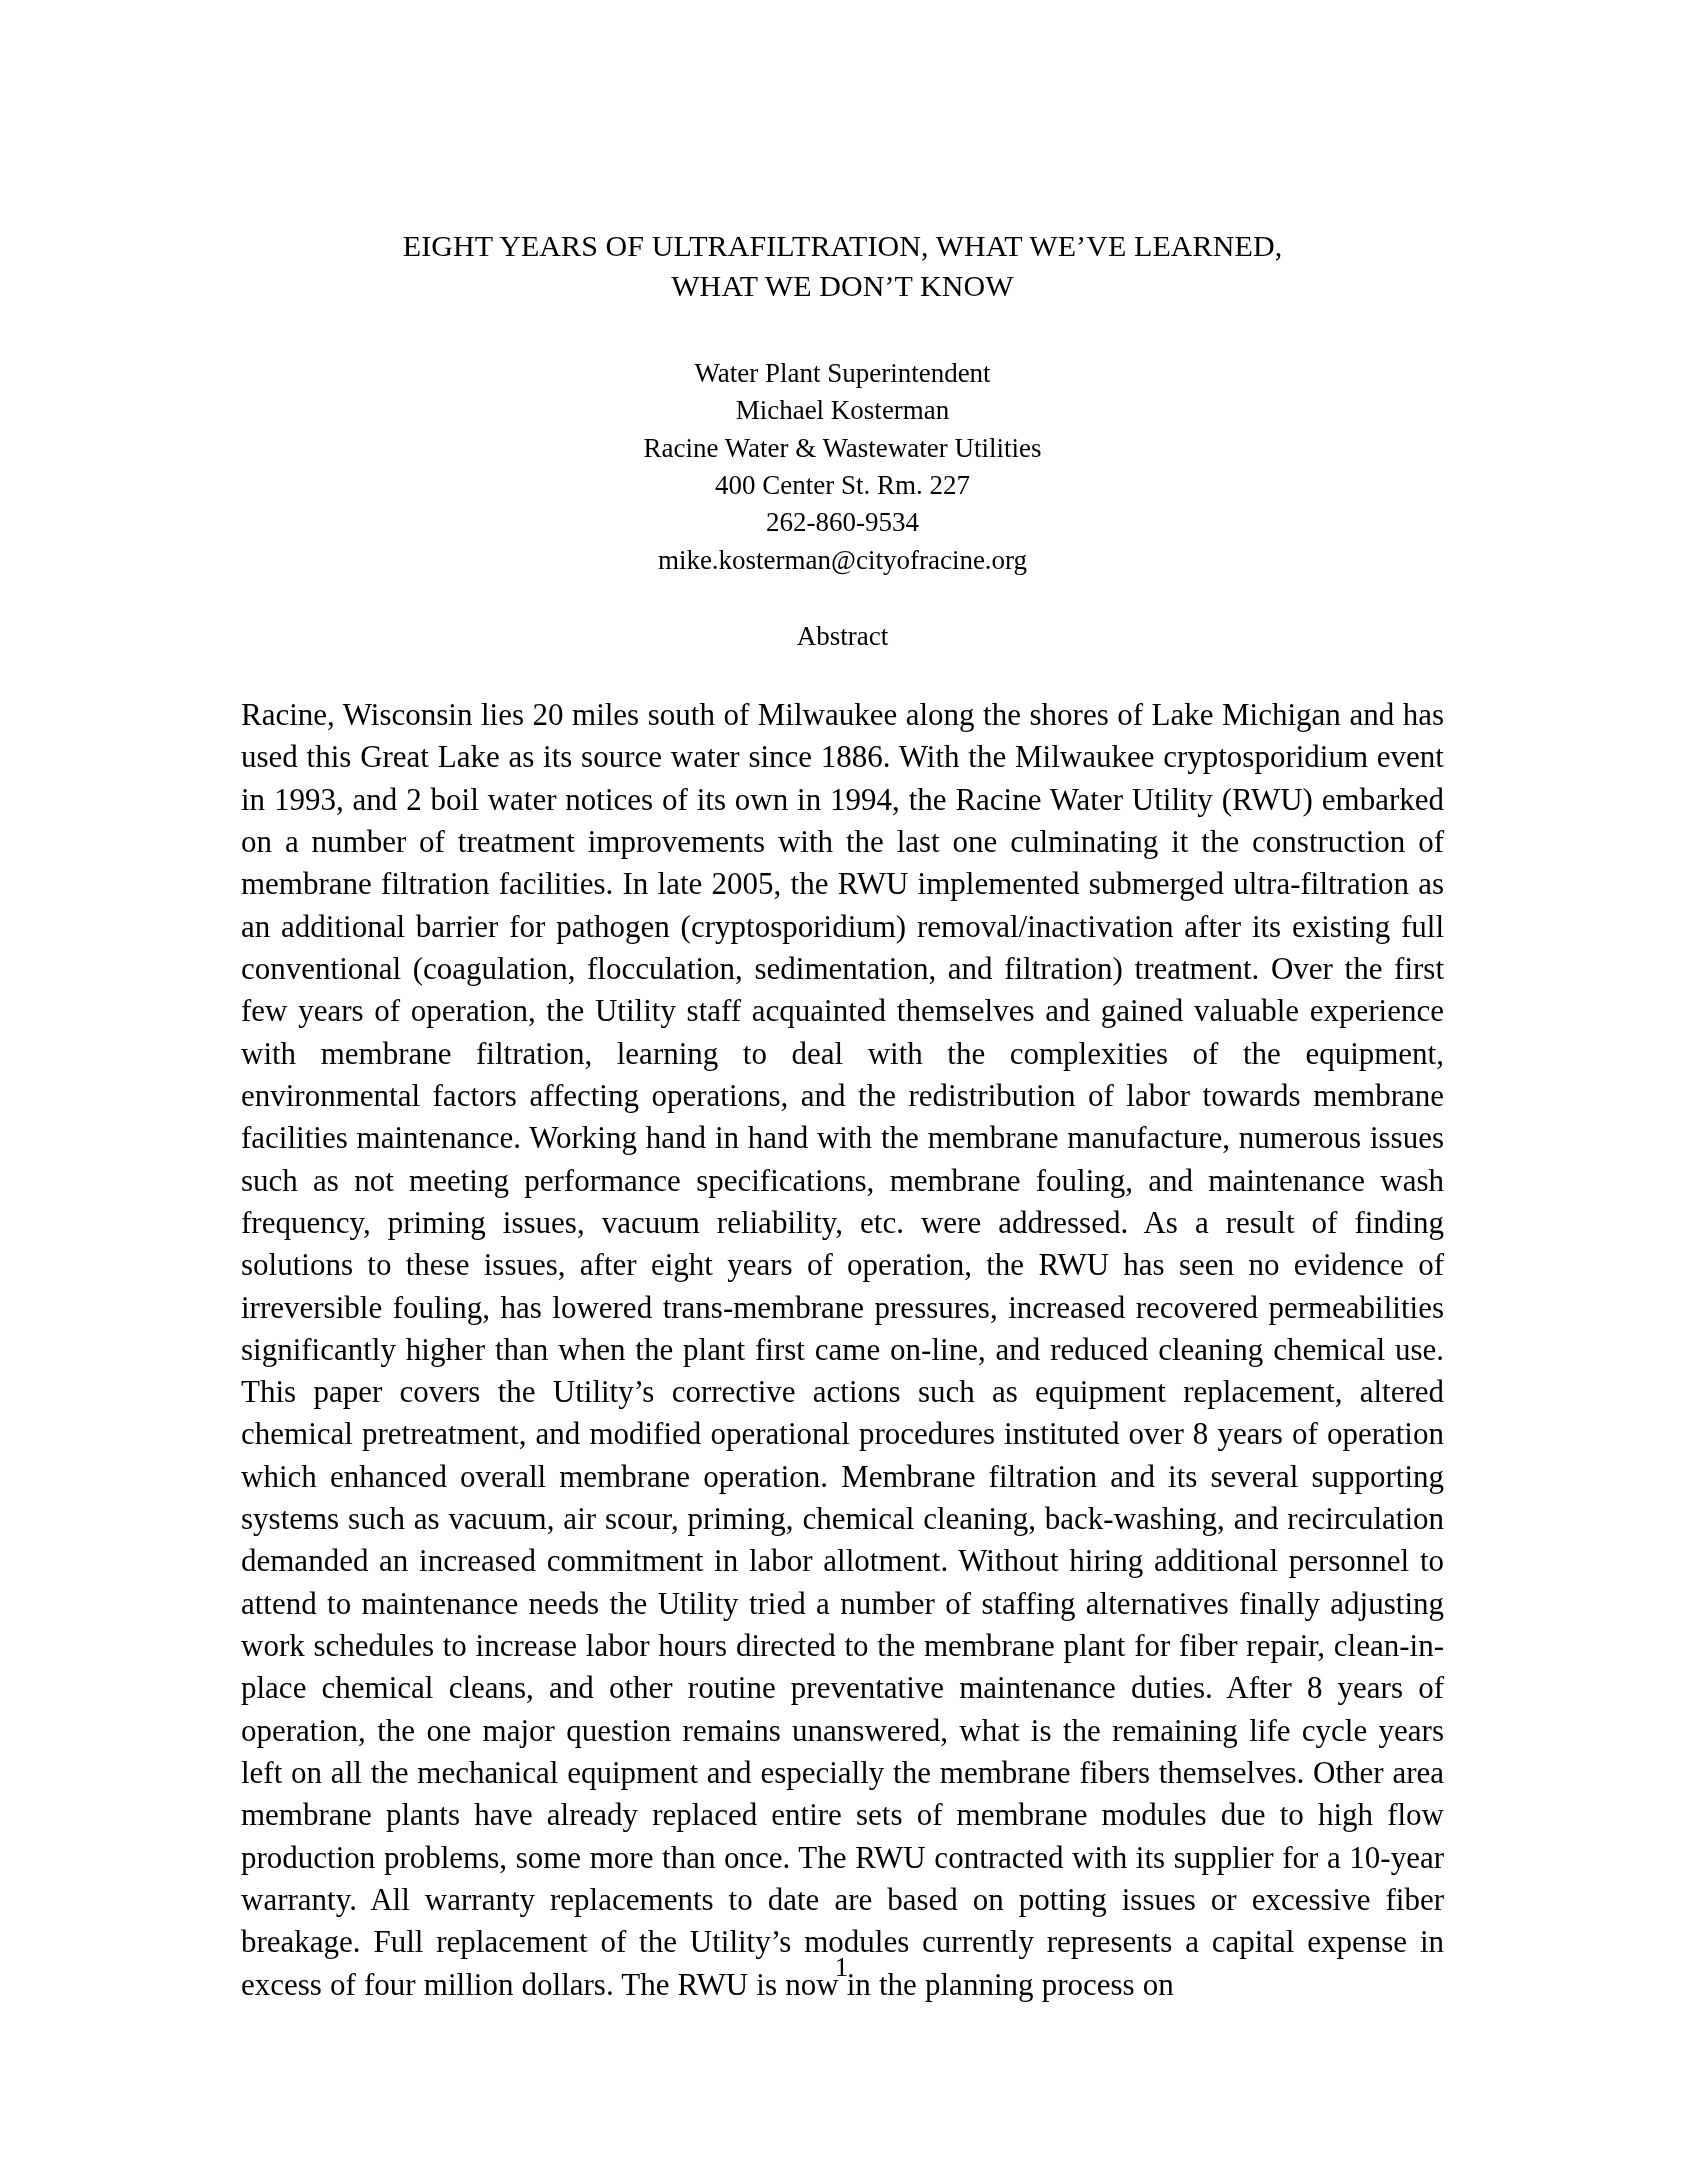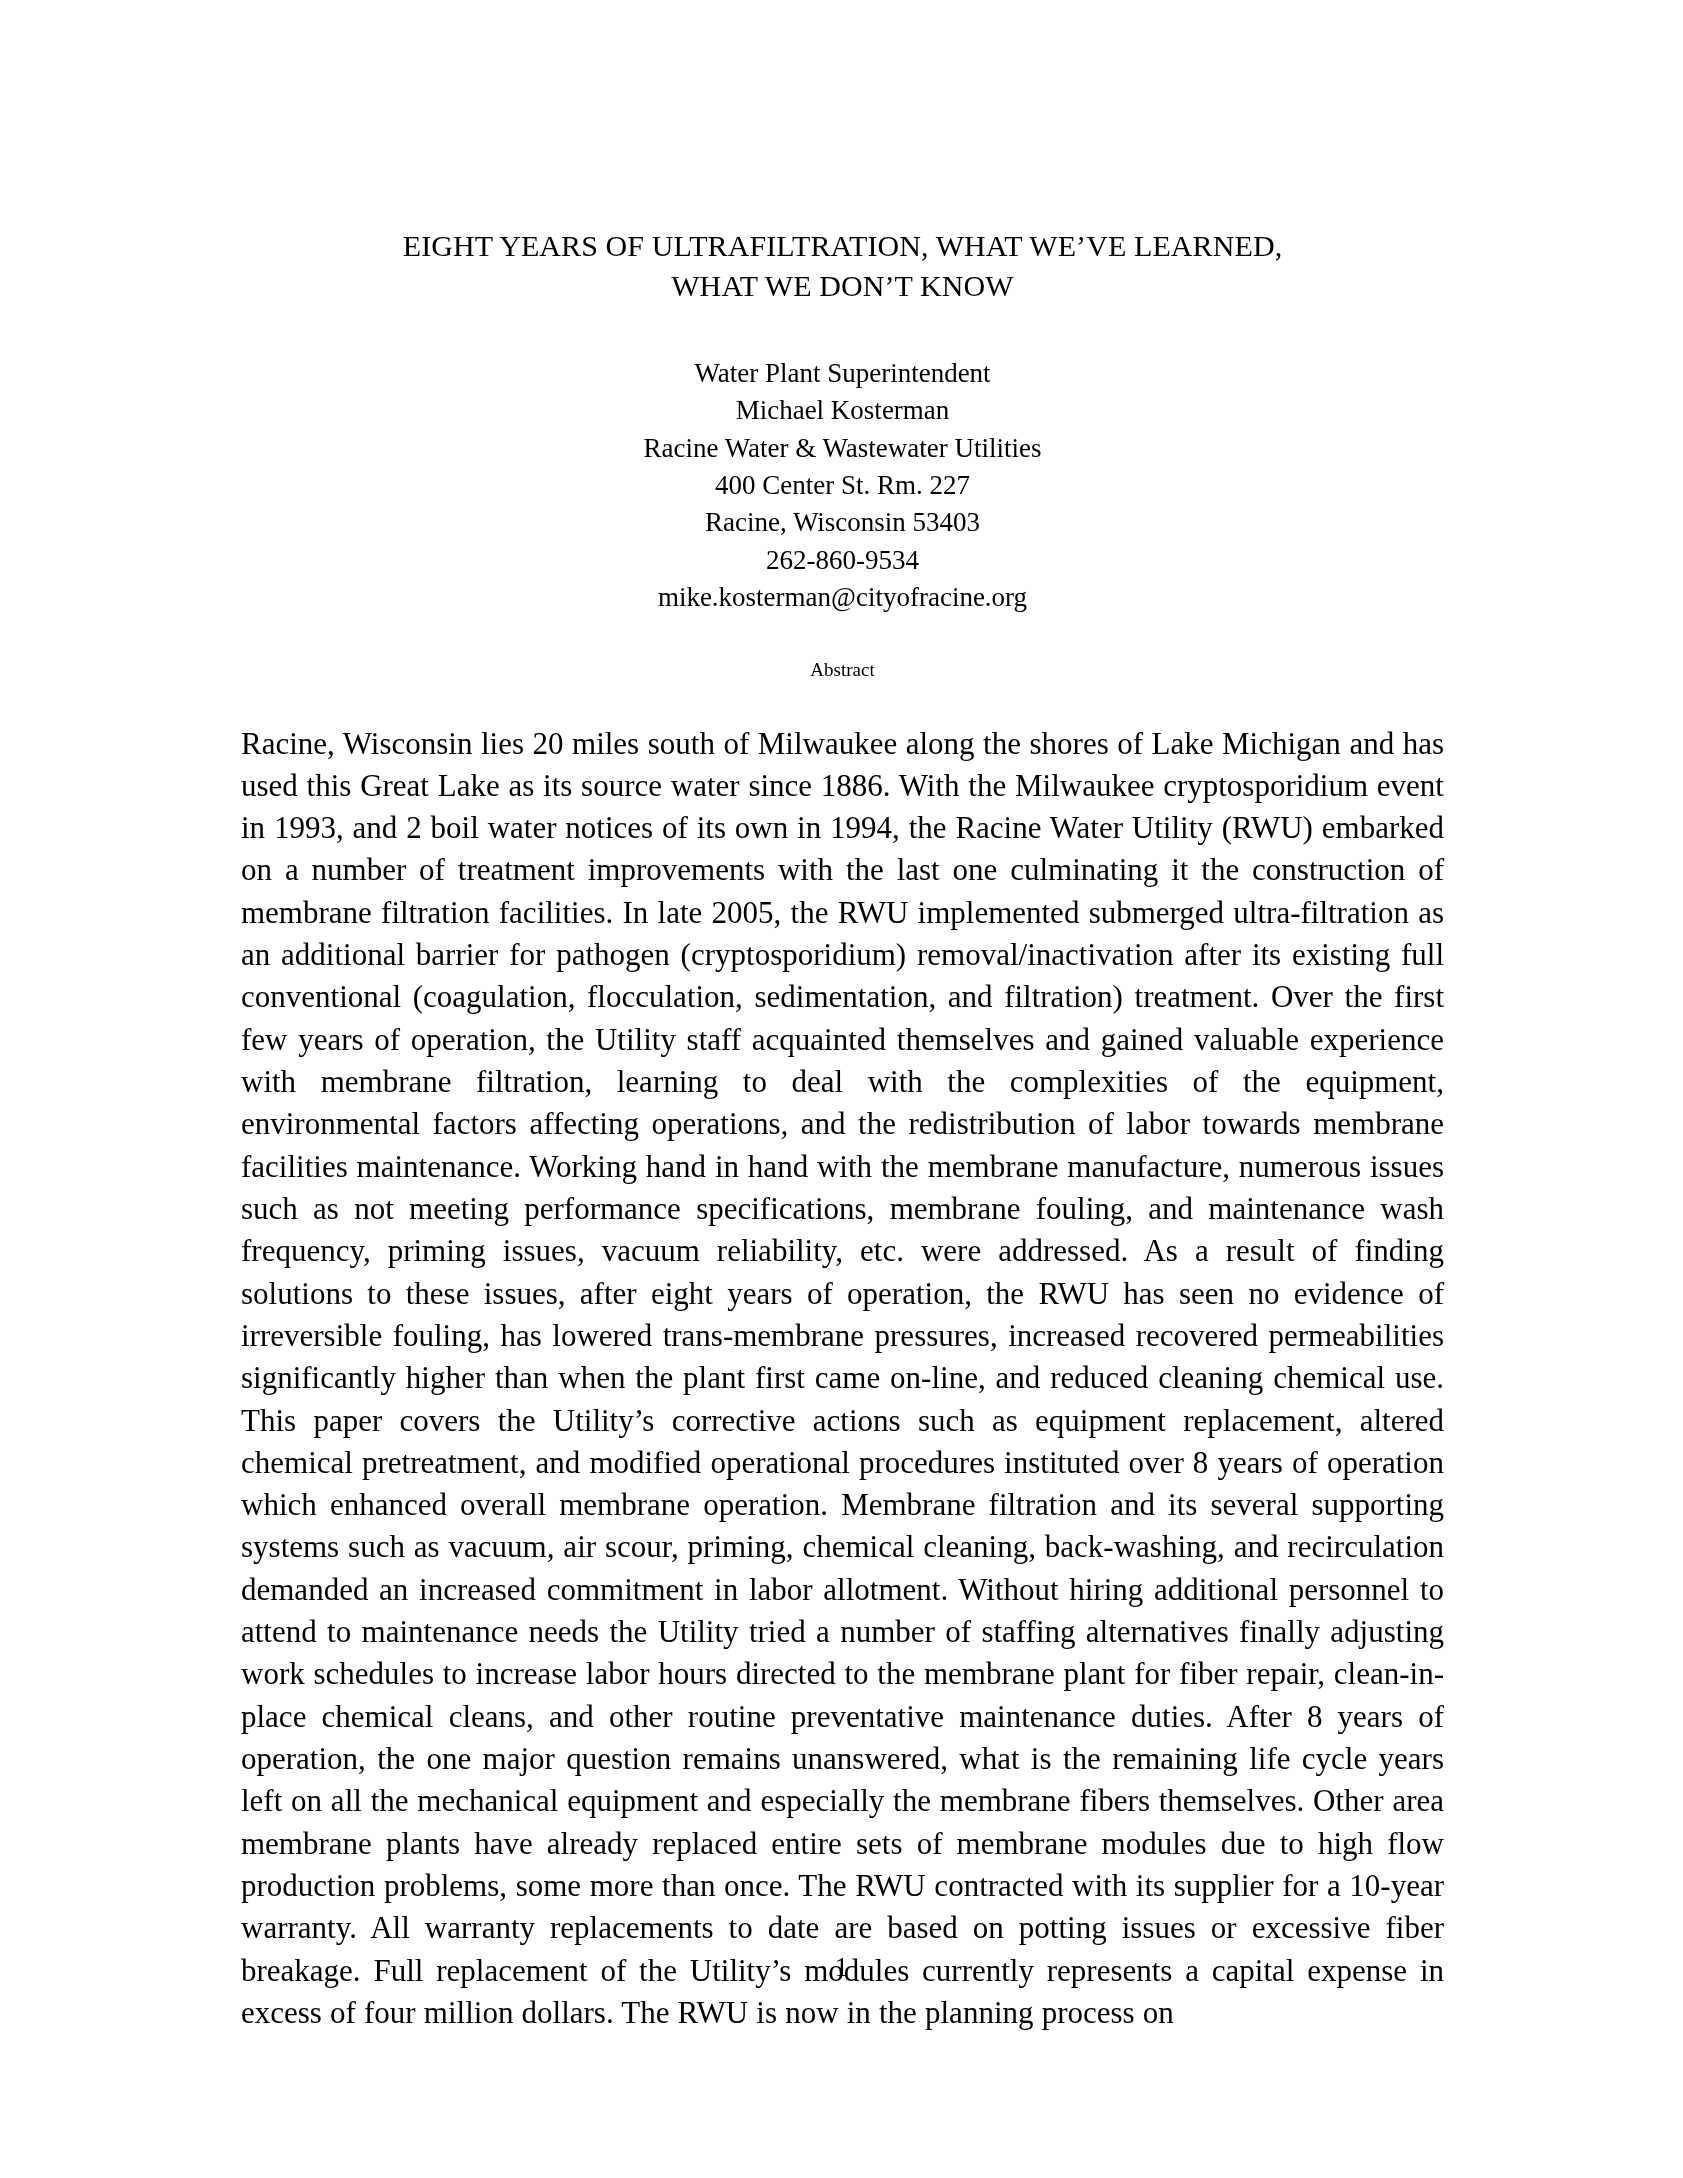--- a/index.html
+++ b/index.html
@@ -41,21 +41,21 @@
     text-align: center;
     font-size: 27px;
     line-height: 1.385;
     margin-top: 49px;
   }
   .author-block div {
     white-space: nowrap;
   }
   .abstract-heading {
     text-align: center;
-    font-size: 19px;
+    font-size: 27px;
     margin-top: 42px;
   }
   .abstract-body {
     margin-top: 42px;
     font-size: 31px;
     line-height: 1.365;
     text-align: justify;
     text-justify: inter-word;
     word-spacing: 0.4px;
   }
@@ -77,21 +77,20 @@
     <div class="title">
       <div>EIGHT YEARS OF ULTRAFILTRATION, WHAT WE’VE LEARNED,</div>
       <div>WHAT WE DON’T KNOW</div>
     </div>
 
     <div class="author-block">
       <div>Water Plant Superintendent</div>
       <div>Michael Kosterman</div>
       <div>Racine Water &amp; Wastewater Utilities</div>
       <div>400 Center St.  Rm. 227</div>
-      <div>Racine, Wisconsin 53403</div>
       <div>262-860-9534</div>
       <div>mike.kosterman@cityofracine.org</div>
     </div>
 
     <div class="abstract-heading">Abstract</div>
 
     <div class="abstract-body">Racine, Wisconsin lies 20 miles south of Milwaukee along the shores of Lake Michigan and has used this Great Lake as its source water since 1886.  With the Milwaukee cryptosporidium event in 1993, and 2 boil water notices of its own in 1994, the Racine Water Utility (RWU) embarked on a number of treatment improvements with the last one culminating it the construction of membrane filtration facilities.  In late 2005, the RWU implemented submerged ultra-filtration as an additional barrier for pathogen (cryptosporidium) removal/inactivation after its existing full conventional (coagulation, flocculation, sedimentation, and filtration) treatment.    Over the first few years of operation, the Utility staff acquainted themselves and gained valuable experience with membrane filtration, learning to deal with the complexities of the equipment, environmental factors affecting operations, and the redistribution of labor towards membrane facilities maintenance.  Working hand in hand with the membrane manufacture, numerous issues such as not meeting performance specifications, membrane fouling, and maintenance wash frequency, priming issues, vacuum reliability, etc. were addressed.  As a result of finding solutions to these issues, after eight years of operation, the RWU has seen no evidence of irreversible fouling, has lowered trans-membrane pressures, increased recovered permeabilities significantly higher than when the plant first came on-line, and reduced cleaning chemical use.  This paper covers the Utility’s corrective actions such as equipment replacement, altered chemical pretreatment, and modified operational procedures instituted over 8 years of operation which enhanced overall membrane operation.  Membrane filtration and its several supporting systems such as vacuum, air scour, priming, chemical cleaning, back-washing, and recirculation demanded an increased commitment in labor allotment.  Without hiring additional personnel to attend to maintenance needs the Utility tried a number of staffing alternatives finally adjusting work schedules to increase labor hours directed to the membrane plant for fiber repair, clean-in-place chemical cleans, and other routine preventative maintenance duties.  After 8 years of operation, the one major question remains unanswered, what is the remaining life cycle years left on all the mechanical equipment and especially the membrane fibers themselves.  Other area membrane plants have already replaced entire sets of membrane modules due to high flow production problems, some more than once.  The RWU contracted with its supplier for a 10-year warranty.   All warranty replacements to date are based on potting issues or excessive fiber breakage.  Full replacement of the Utility’s modules currently represents a capital expense in excess of four million dollars. The RWU is now in the planning process on</div>
 
   </div>
 

